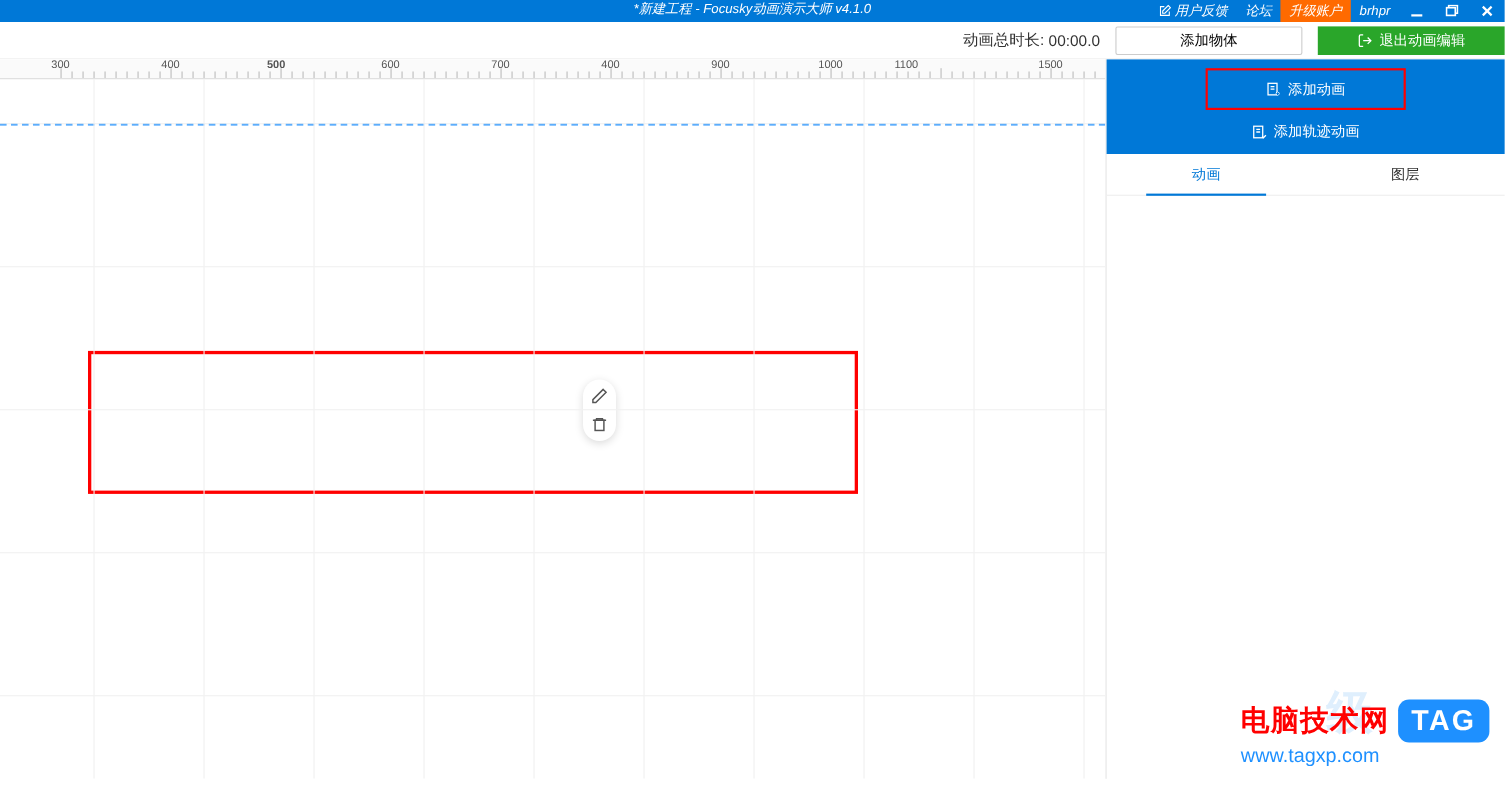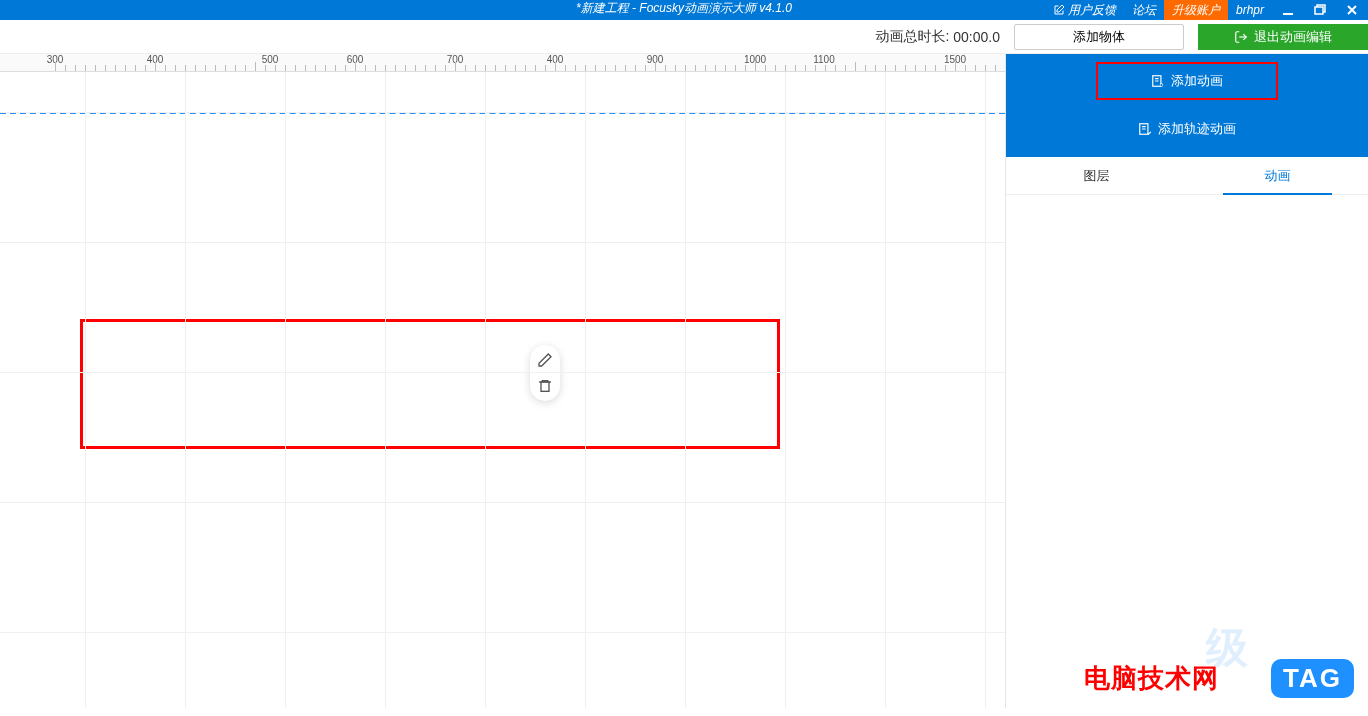--- a/index.html
+++ b/index.html
@@ -45,33 +45,33 @@
 .rotate-handle { position: absolute; left: 50%; top: -28px; transform: translateX(-50%); }
 .rotate-line { position: absolute; left: 50%; top: -18px; width: 1px; height: 15px; background: #1e90ff; }
 .text-content { position: absolute; left: 10px; top: 6px; font-size: 20px; color: #222; white-space: nowrap; }
 
 .float-toolbar { position: absolute; left: 530px; top: 273px; width: 30px; background: #fff; border-radius: 15px; box-shadow: 0 2px 8px rgba(0,0,0,.15); padding: 6px 0; display: flex; flex-direction: column; align-items: center; gap: 8px; }
 .float-toolbar .ico { width: 18px; height: 18px; cursor: pointer; color: #555; display: flex; align-items: center; justify-content: center; }
 
 
 .right-panel { width: 363px; border-left: 1px solid #e5e5e5; display: flex; flex-direction: column; background: #fff; position: relative; }
 .panel-blue { background: #0078d7; padding: 0; }
-.panel-btn { height: 57px; color: #fff; font-size: 13px; display: flex; align-items: center; justify-content: center; gap: 6px; cursor: pointer; }
+.panel-btn { height: 40px; color: #fff; font-size: 13px; display: flex; align-items: center; justify-content: center; gap: 6px; cursor: pointer; }
 .panel-btn.highlight { margin: 8px 90px 0; border: 2px solid #ff0000; height: 38px; padding: 0 10px; }
 .panel-btn svg { flex-shrink: 0; }
 .panel-tabs { display: flex; height: 38px; border-bottom: 1px solid #eee; }
 .panel-tab { flex: 1; display: flex; align-items: center; justify-content: center; font-size: 13px; color: #333; cursor: pointer; position: relative; }
 .panel-tab.active { color: #0078d7; font-weight: 500; }
 .panel-tab.active::after { content: ''; position: absolute; bottom: -1px; left: 20%; right: 20%; height: 2px; background: #0078d7; }
 
 
 .watermark { position: absolute; right: 14px; bottom: 10px; pointer-events: none; }
 .wm-row { display: flex; align-items: center; justify-content: flex-end; gap: 8px; }
 .wm-text { font-size: 26px; font-weight: 700; color: #ff0000; letter-spacing: 1px; }
-.wm-tag { background: #1e90ff; color: #fff; font-size: 26px; font-weight: 900; padding: 4px 12px; border-radius: 10px; letter-spacing: 2px; margin-left: 44px; }
+.wm-tag { background: #1e90ff; color: #fff; font-size: 26px; font-weight: 900; padding: 4px 12px; border-radius: 10px; letter-spacing: 2px; }
 .wm-url { color: #1e90ff; font-size: 18px; margin-top: 2px; }
 .wm-faint { position: absolute; right: 120px; bottom: 32px; color: #dfeffd; font-size: 42px; font-weight: 700; pointer-events: none; }
 </style>
 </head>
 <body>
 
 <div class="title-bar">
   <div class="title-center">*新建工程 - Focusky动画演示大师  v4.1.0</div>
   <div class="title-right">
     <div class="title-link ico">
@@ -143,21 +143,21 @@
         <div class="tick" style="left: 155px; top: 8px;"></div>
         <div class="tick small" style="left: 165px;"></div>
         <div class="tick small" style="left: 175px;"></div>
         <div class="tick small" style="left: 185px;"></div>
         <div class="tick small" style="left: 195px;"></div>
         <div class="tick small" style="left: 205px;"></div>
         <div class="tick small" style="left: 215px;"></div>
         <div class="tick small" style="left: 225px;"></div>
         <div class="tick small" style="left: 235px;"></div>
         <div class="tick small" style="left: 245px;"></div>
-        <div class="label" style="left: 270px;">500</div>
+        <div class="label" style="left: 251px; font-weight: bold;">500</div>
         <div class="tick" style="left: 255px; top: 8px;"></div>
         <div class="tick small" style="left: 265px;"></div>
         <div class="tick small" style="left: 275px;"></div>
         <div class="tick small" style="left: 285px;"></div>
         <div class="tick small" style="left: 295px;"></div>
         <div class="tick small" style="left: 305px;"></div>
         <div class="tick small" style="left: 315px;"></div>
         <div class="tick small" style="left: 325px;"></div>
         <div class="tick small" style="left: 335px;"></div>
         <div class="tick small" style="left: 345px;"></div>
@@ -283,25 +283,26 @@
       <div class="panel-btn">
         <svg width="14" height="14" viewBox="0 0 24 24" fill="none" stroke="#fff" stroke-width="2">
             <rect x="3" y="3" width="14" height="18"></rect>
             <path d="M7 8h6M7 12h6"></path>
             <path d="M16 19l2 2 4-4"></path>
           </svg>
         <span>添加轨迹动画</span>
       </div>
     </div>
     <div class="panel-tabs">
+      <div class="panel-tab active">动画</div>
       <div class="panel-tab">图层</div>
-      <div class="panel-tab active">动画</div>
     </div>
     <div style="flex:1"></div>
     <div class="wm-faint">级</div>
     <div class="watermark">
       <div class="wm-row">
         <span class="wm-text">电脑技术网</span>
         <span class="wm-tag">TAG</span>
       </div>
+      <div class="wm-url">www.tagxp.com</div>
     </div>
   </div>
 
 </div>
 </body></html>

